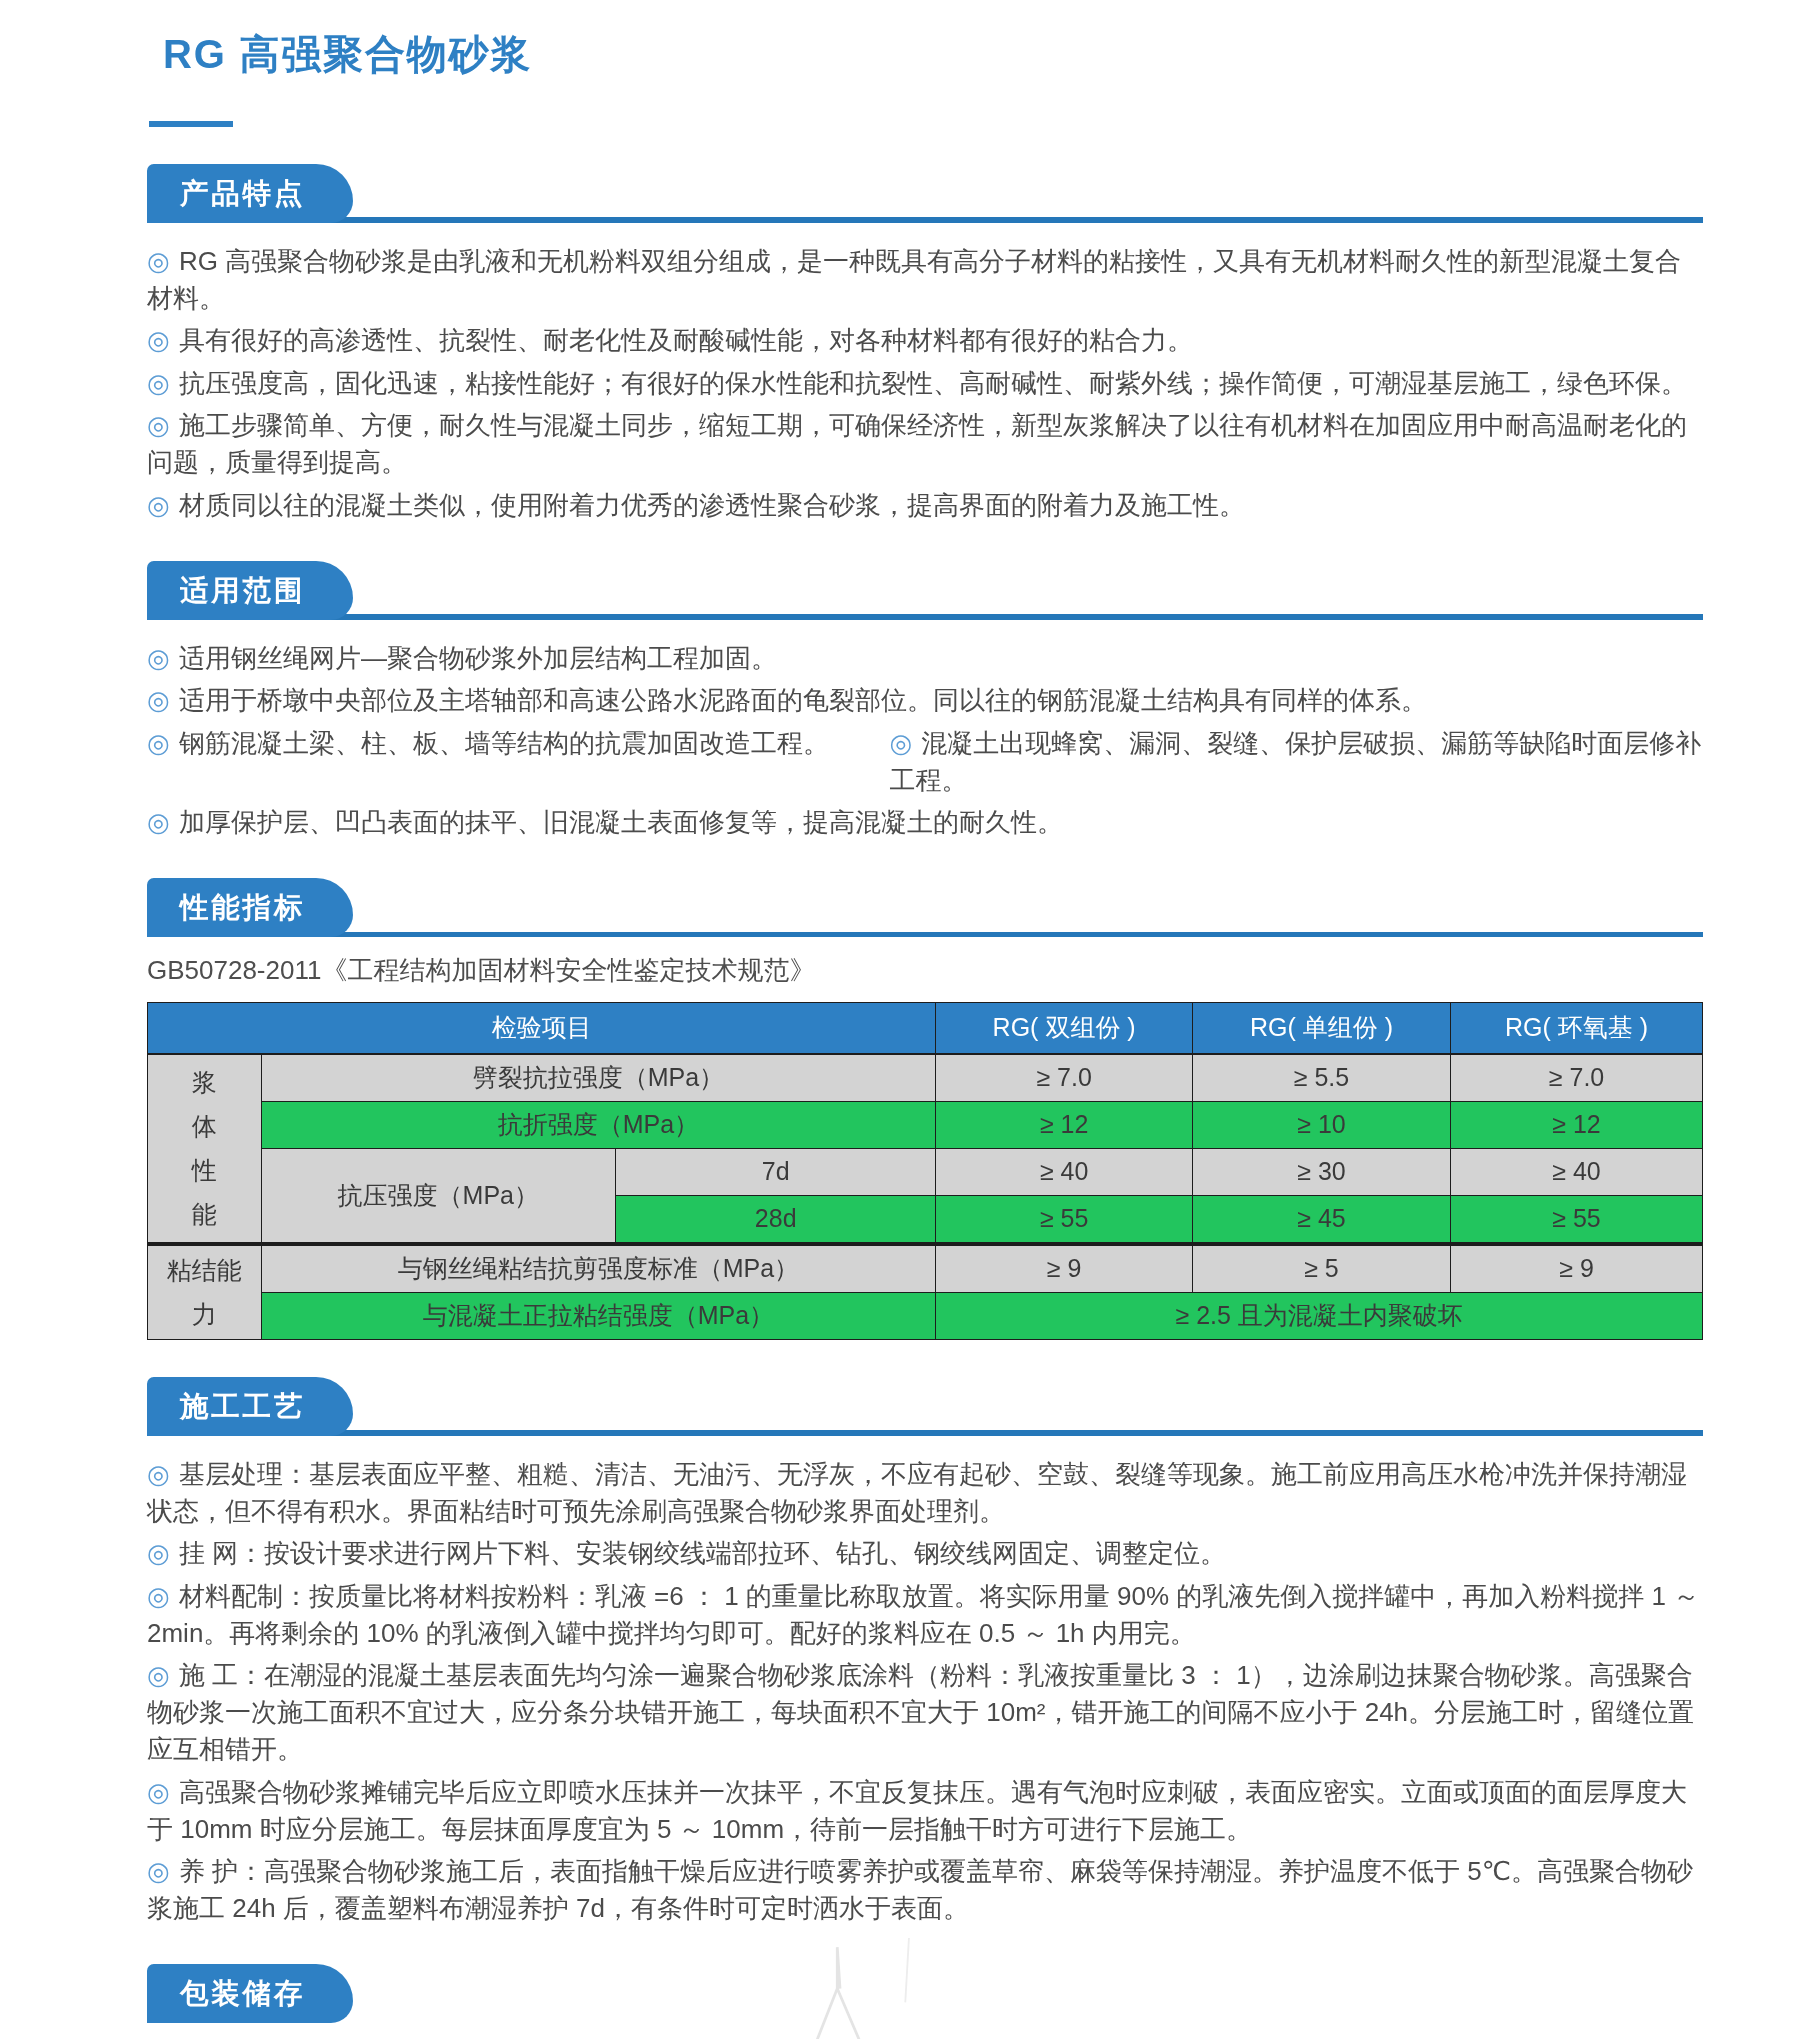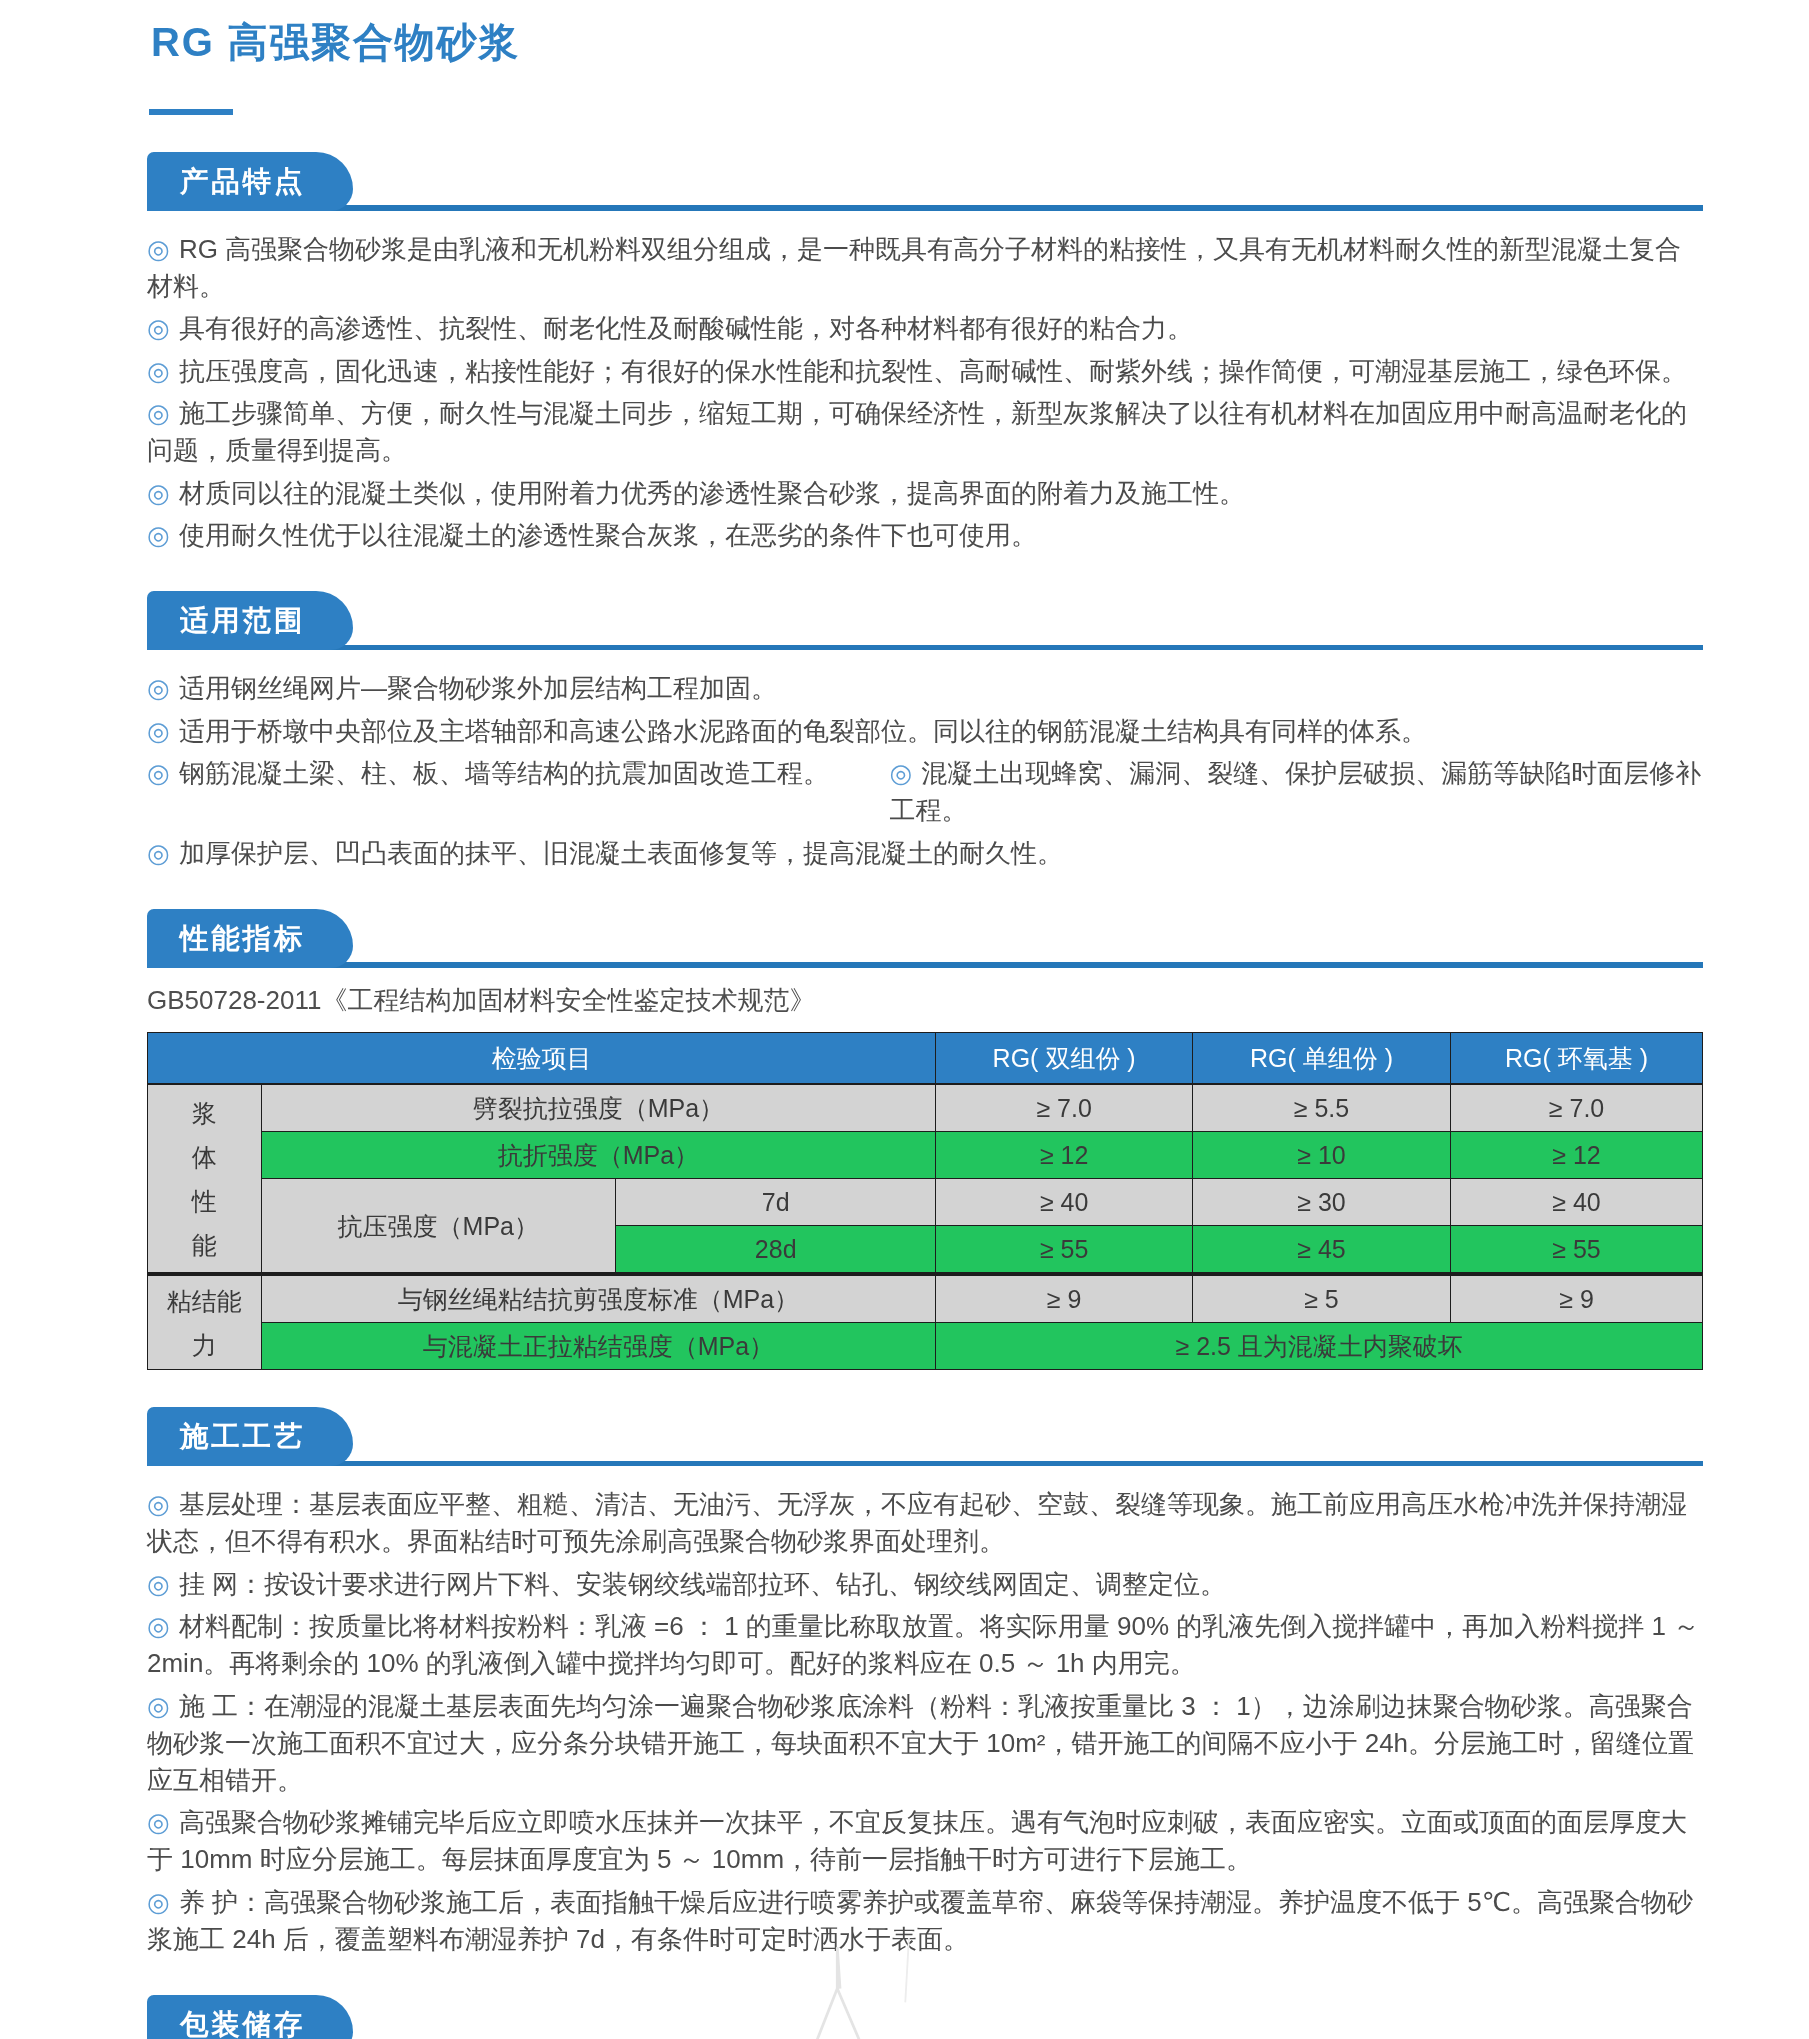--- a/index.html
+++ b/index.html
@@ -6,21 +6,21 @@
     --accent:#2e80c4; --rule:#2577b9; --marker:#5d9dd5; --ink:#4b4b4b;
     --cell-gray:#d3d3d3; --line:#1d1d1d;
   }
   html,body{margin:0;padding:0;}
   body{
     width:1809px;height:2040px;background:#ffffff;overflow:hidden;position:relative;
     font-family:"Liberation Sans","DejaVu Sans",sans-serif;color:var(--ink);
   }
   .content{padding:13px 106px 0 147px;position:relative;}
   h1.page-title{
-    margin:4px;font-size:40px;line-height:50px;font-weight:bold;color:var(--accent);letter-spacing:1.8px;
+    margin:16px;font-size:40px;line-height:50px;font-weight:bold;color:var(--accent);letter-spacing:1.8px;
   }
   .title-underline{width:84px;height:5.5px;background:var(--accent);margin:42px 0 0 1.8px;}
   
   .sec-head{position:relative;height:59px;margin-top:37px;}
   .sec-head .rule{position:absolute;left:0;right:0;bottom:0;height:5.5px;background:var(--rule);}
   .badge{
     position:absolute;left:0;bottom:0;z-index:1;background:var(--accent);color:#fff;
     font-size:28.5px;font-weight:bold;letter-spacing:2.8px;line-height:59px;height:59px;
     padding:0 48px 0 33px;border-radius:7.3px 40px 24px 0;margin-top:8px;
   }
@@ -61,21 +61,20 @@
     <div class="sec-head">
       <div class="rule"></div>
       <div class="badge">产品特点</div>
     </div>
     <ul class="bullets">
       <li><span class="mk">◎</span><span>RG 高强聚合物砂浆是由乳液和无机粉料双组分组成，是一种既具有高分子材料的粘接性，又具有无机材料耐久性的新型混凝土复合材料。</span></li>
       <li><span class="mk">◎</span><span>具有很好的高渗透性、抗裂性、耐老化性及耐酸碱性能，对各种材料都有很好的粘合力。</span></li>
       <li><span class="mk">◎</span><span>抗压强度高，固化迅速，粘接性能好；有很好的保水性能和抗裂性、高耐碱性、耐紫外线；操作简便，可潮湿基层施工，绿色环保。</span></li>
       <li><span class="mk">◎</span><span>施工步骤简单、方便，耐久性与混凝土同步，缩短工期，可确保经济性，新型灰浆解决了以往有机材料在加固应用中耐高温耐老化的问题，质量得到提高。</span></li>
       <li><span class="mk">◎</span><span>材质同以往的混凝土类似，使用附着力优秀的渗透性聚合砂浆，提高界面的附着力及施工性。</span></li>
-      <li><span class="mk">◎</span><span>使用耐久性优于以往混凝土的渗透性聚合灰浆，在恶劣的条件下也可使用。</span></li>
     </ul>
   </section>
 
   <section>
     <div class="sec-head">
       <div class="rule"></div>
       <div class="badge">适用范围</div>
     </div>
     <ul class="bullets">
       <li><span class="mk">◎</span><span>适用钢丝绳网片—聚合物砂浆外加层结构工程加固。</span></li>

